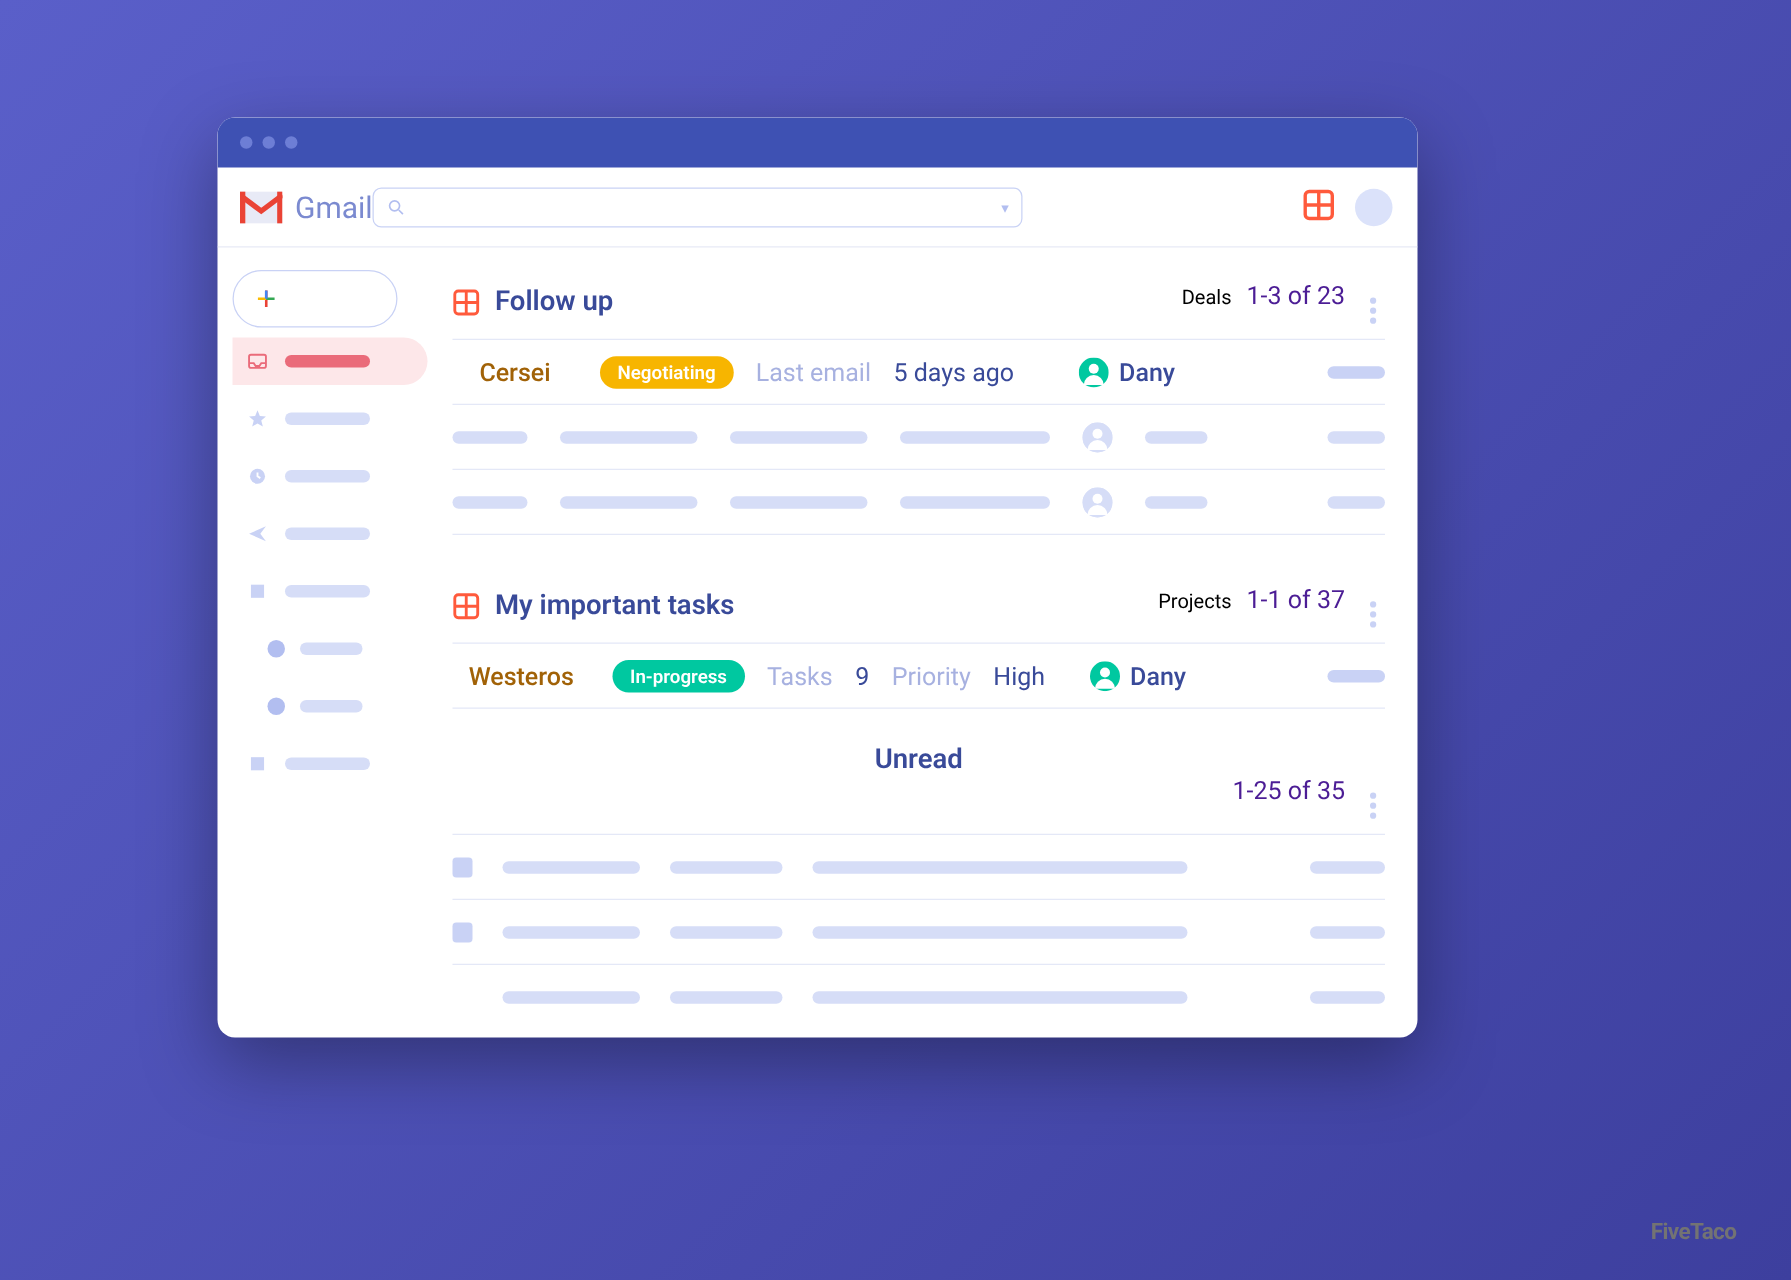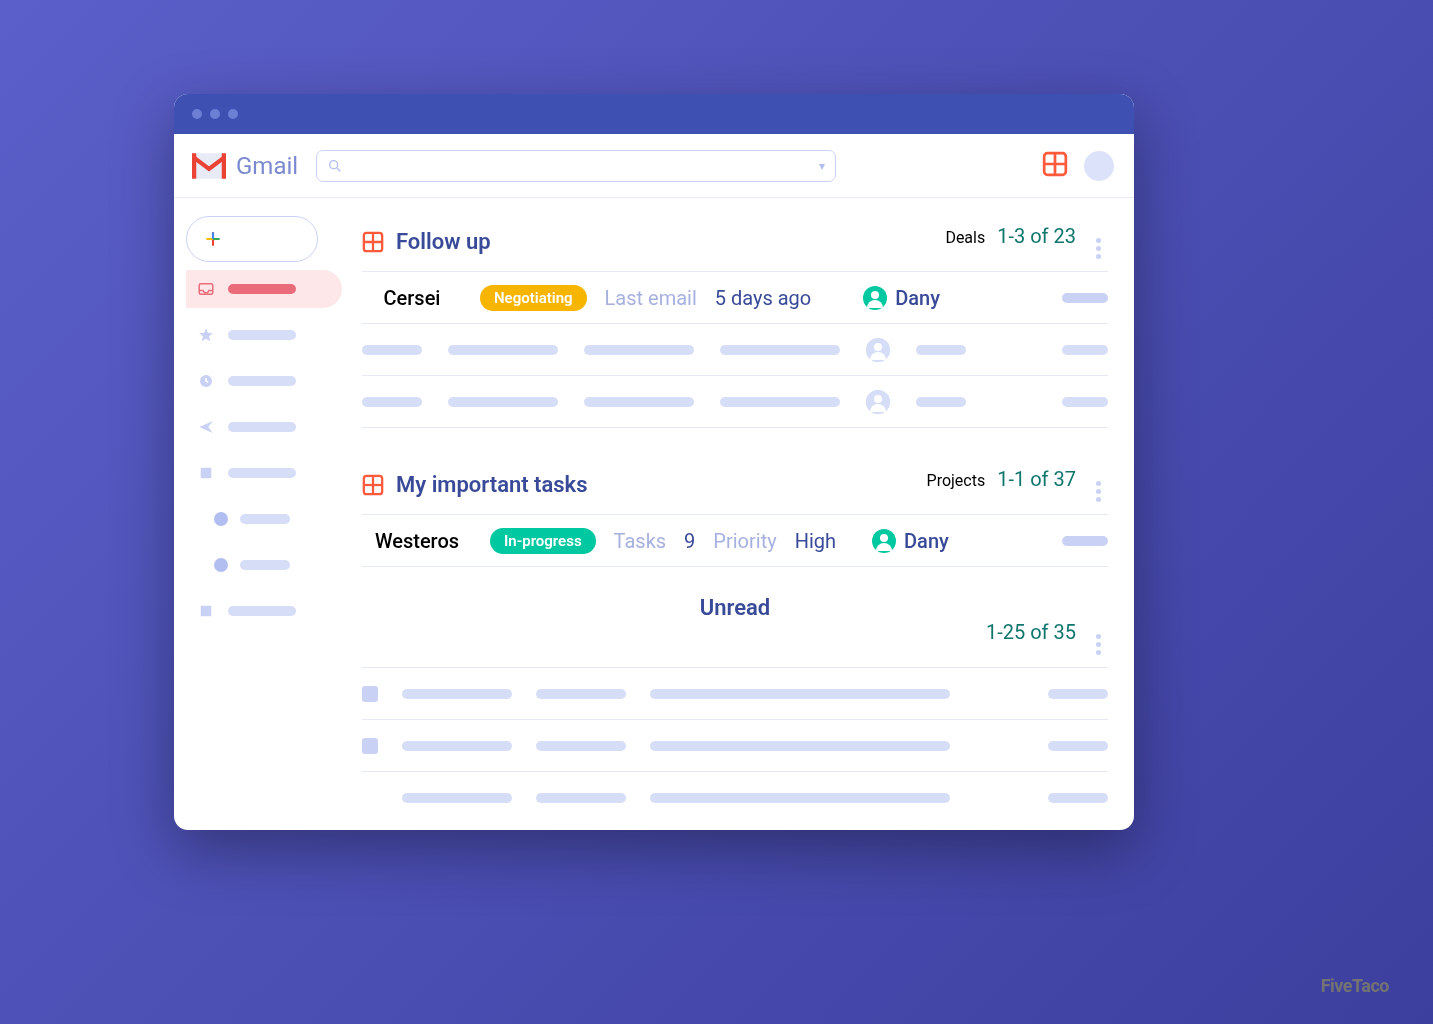--- a/index.html
+++ b/index.html
@@ -45,21 +45,21 @@
   .tl-dot {
     width: 10px; height: 10px; border-radius: 50%;
     background: #6d7ed5;
   }
   .topbar {
     height: 64px;
     border-bottom: 1px solid #e8eaf6;
     display: flex;
     align-items: center;
     padding: 0 20px 0 18px;
-    gap: 18px;
+    gap: 0;
   }
   .gmail-logo { display:flex; align-items:center; gap:10px; }
   .gmail-logo svg { width: 34px; height: 26px; }
   .gmail-text { font-size: 24px; color:#7b8ad0; font-weight:400; }
   .search {
     flex: 1;
     max-width: 520px;
     height: 32px;
     border: 1.5px solid #c9d2f5;
     border-radius: 7px;
@@ -123,32 +123,32 @@
   .section-header {
     display:flex; align-items:center; gap:12px;
     padding: 6px 0 12px 0;
     border-bottom: 1px solid #e4e8f7;
   }
   .section-header.no-icon { gap: 0; flex-direction: column; }
   .section-icon svg { width:22px; height:22px; display:block; }
   .section-title { font-size:22px; font-weight:600; color:#394a99; }
   .section-right { margin-left:auto; display:flex; align-items:baseline; gap:12px; }
   .sec-type { color:#000000; font-size:16px; }
-  .sec-range { color:#0f766e; font-size:20px; }
+  .sec-range { color:#4c1d95; font-size:20px; }
   .kebab { width:20px; display:flex; flex-direction:column; gap:3px; align-items:center; cursor:pointer; }
   .kebab span { width:5px; height:5px; border-radius:50%; background:#c9d2f5; }
 
   .row {
     display:flex; align-items:center;
     height: 52px;
     border-bottom: 1px solid #e4e8f7;
     gap: 18px;
     padding: 0 0 0 0;
   }
-  .row .name { width:100px; font-size:20px; font-weight:500; color:#000000; }
+  .row .name { width:100px; font-size:20px; font-weight:500; color:#a16207; }
   .chip {
     padding: 4px 14px; border-radius: 14px;
     font-size:15px; font-weight:600; color:#fff;
     white-space:nowrap;
   }
   .chip.orange { background:#f7b500; }
   .chip.teal   { background:#00c8a0; }
   .meta-label { color:#a7b1e0; font-size:20px; }
   .meta-value { color:#394a99; font-size:20px; }
   .user { display:flex; align-items:center; gap:8px; }

